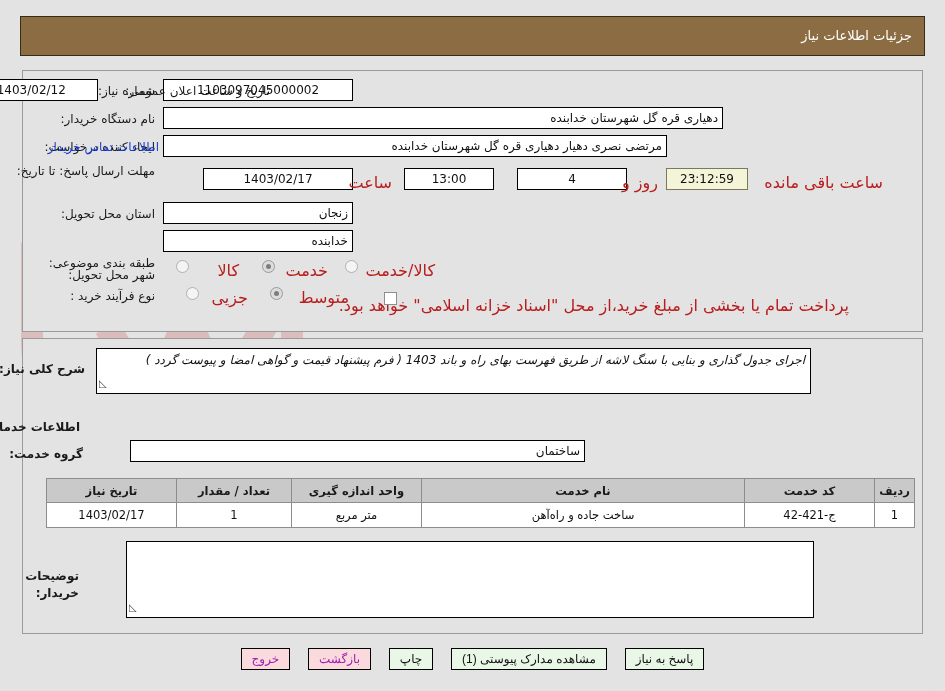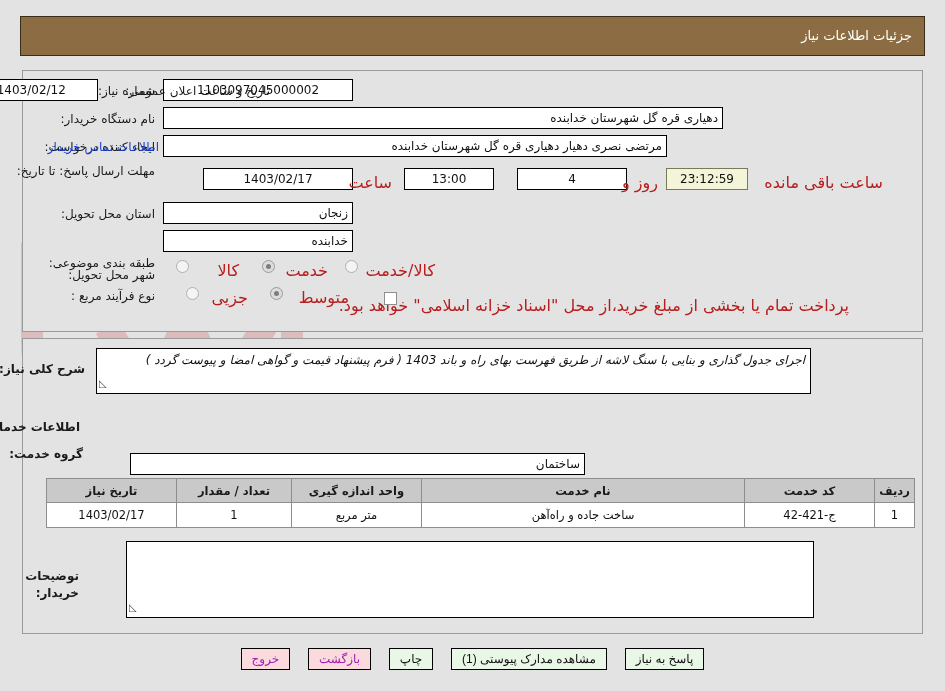--- a/index.html
+++ b/index.html
@@ -266,41 +266,41 @@
   <div class="fld rt" style="right:592px; top:230px; width:190px;">خدابنده</div>
 
   <div class="lbl" style="right:790px; top:256px;text-align:right;">طبقه بندی موضوعی:</div>
   <div class="radio" style="right:756px; top:260px;"></div>
   <div class="plain" style="right:706px; top:261px;">کالا</div>
   <div class="radio on" style="right:670px; top:260px;"></div>
   <div class="plain" style="right:617px; top:261px;">خدمت</div>
   <div class="radio" style="right:587px; top:260px;"></div>
   <div class="plain" style="right:510px; top:261px;">کالا/خدمت</div>
 
-  <div class="lbl" style="right:790px; top:289px;">نوع فرآیند مربع :</div>
+  <div class="lbl" style="right:790px; top:289px;">نوع فرآیند خرید :</div>
   <div class="radio" style="right:746px; top:287px;"></div>
   <div class="plain" style="right:697px; top:288px;">جزیی</div>
   <div class="radio on" style="right:662px; top:287px;"></div>
   <div class="plain" style="right:596px; top:288px;">متوسط</div>
 
   <div class="chk" style="right:548px; top:292px;"></div>
   <div class="plain" style="right:96px; top:296px;">پرداخت تمام یا بخشی از مبلغ خرید،از محل "اسناد خزانه اسلامی" خواهد بود.</div>
 
   <div id="panel-desc" class="panel"></div>
 
   <div class="lbl bold" style="right:860px; top:362px;">شرح کلی نیاز:</div>
   <div class="ta" style="right:134px; top:348px; width:715px; height:46px;">
     <span>اجرای جدول گذاری و بنایی با سنگ لاشه از طریق فهرست بهای راه و باند 1403 ( فرم پیشنهاد قیمت و گواهی امضا و پیوست گردد )</span>
     <span class="grip">◺</span>
   </div>
 
   <div class="lbl bold" style="right:865px; top:420px;">اطلاعات خدمات مورد نیاز</div>
 
   <div class="lbl bold" style="right:862px; top:447px;text-align:center;">گروه خدمت:</div>
-  <div class="fld rt" style="right:360px; top:440px; width:455px;margin-top:13px;">ساختمان</div>
+  <div class="fld rt" style="right:360px; top:440px; width:455px;">ساختمان</div>
 
   <table id="svc-table">
     <thead>
       <tr>
         <th style="width:40px;">ردیف</th>
         <th style="width:130px;">کد خدمت</th>
         <th>نام خدمت</th>
         <th style="width:130px;">واحد اندازه گیری</th>
         <th style="width:115px;">تعداد / مقدار</th>
         <th style="width:130px;">تاریخ نیاز</th>

